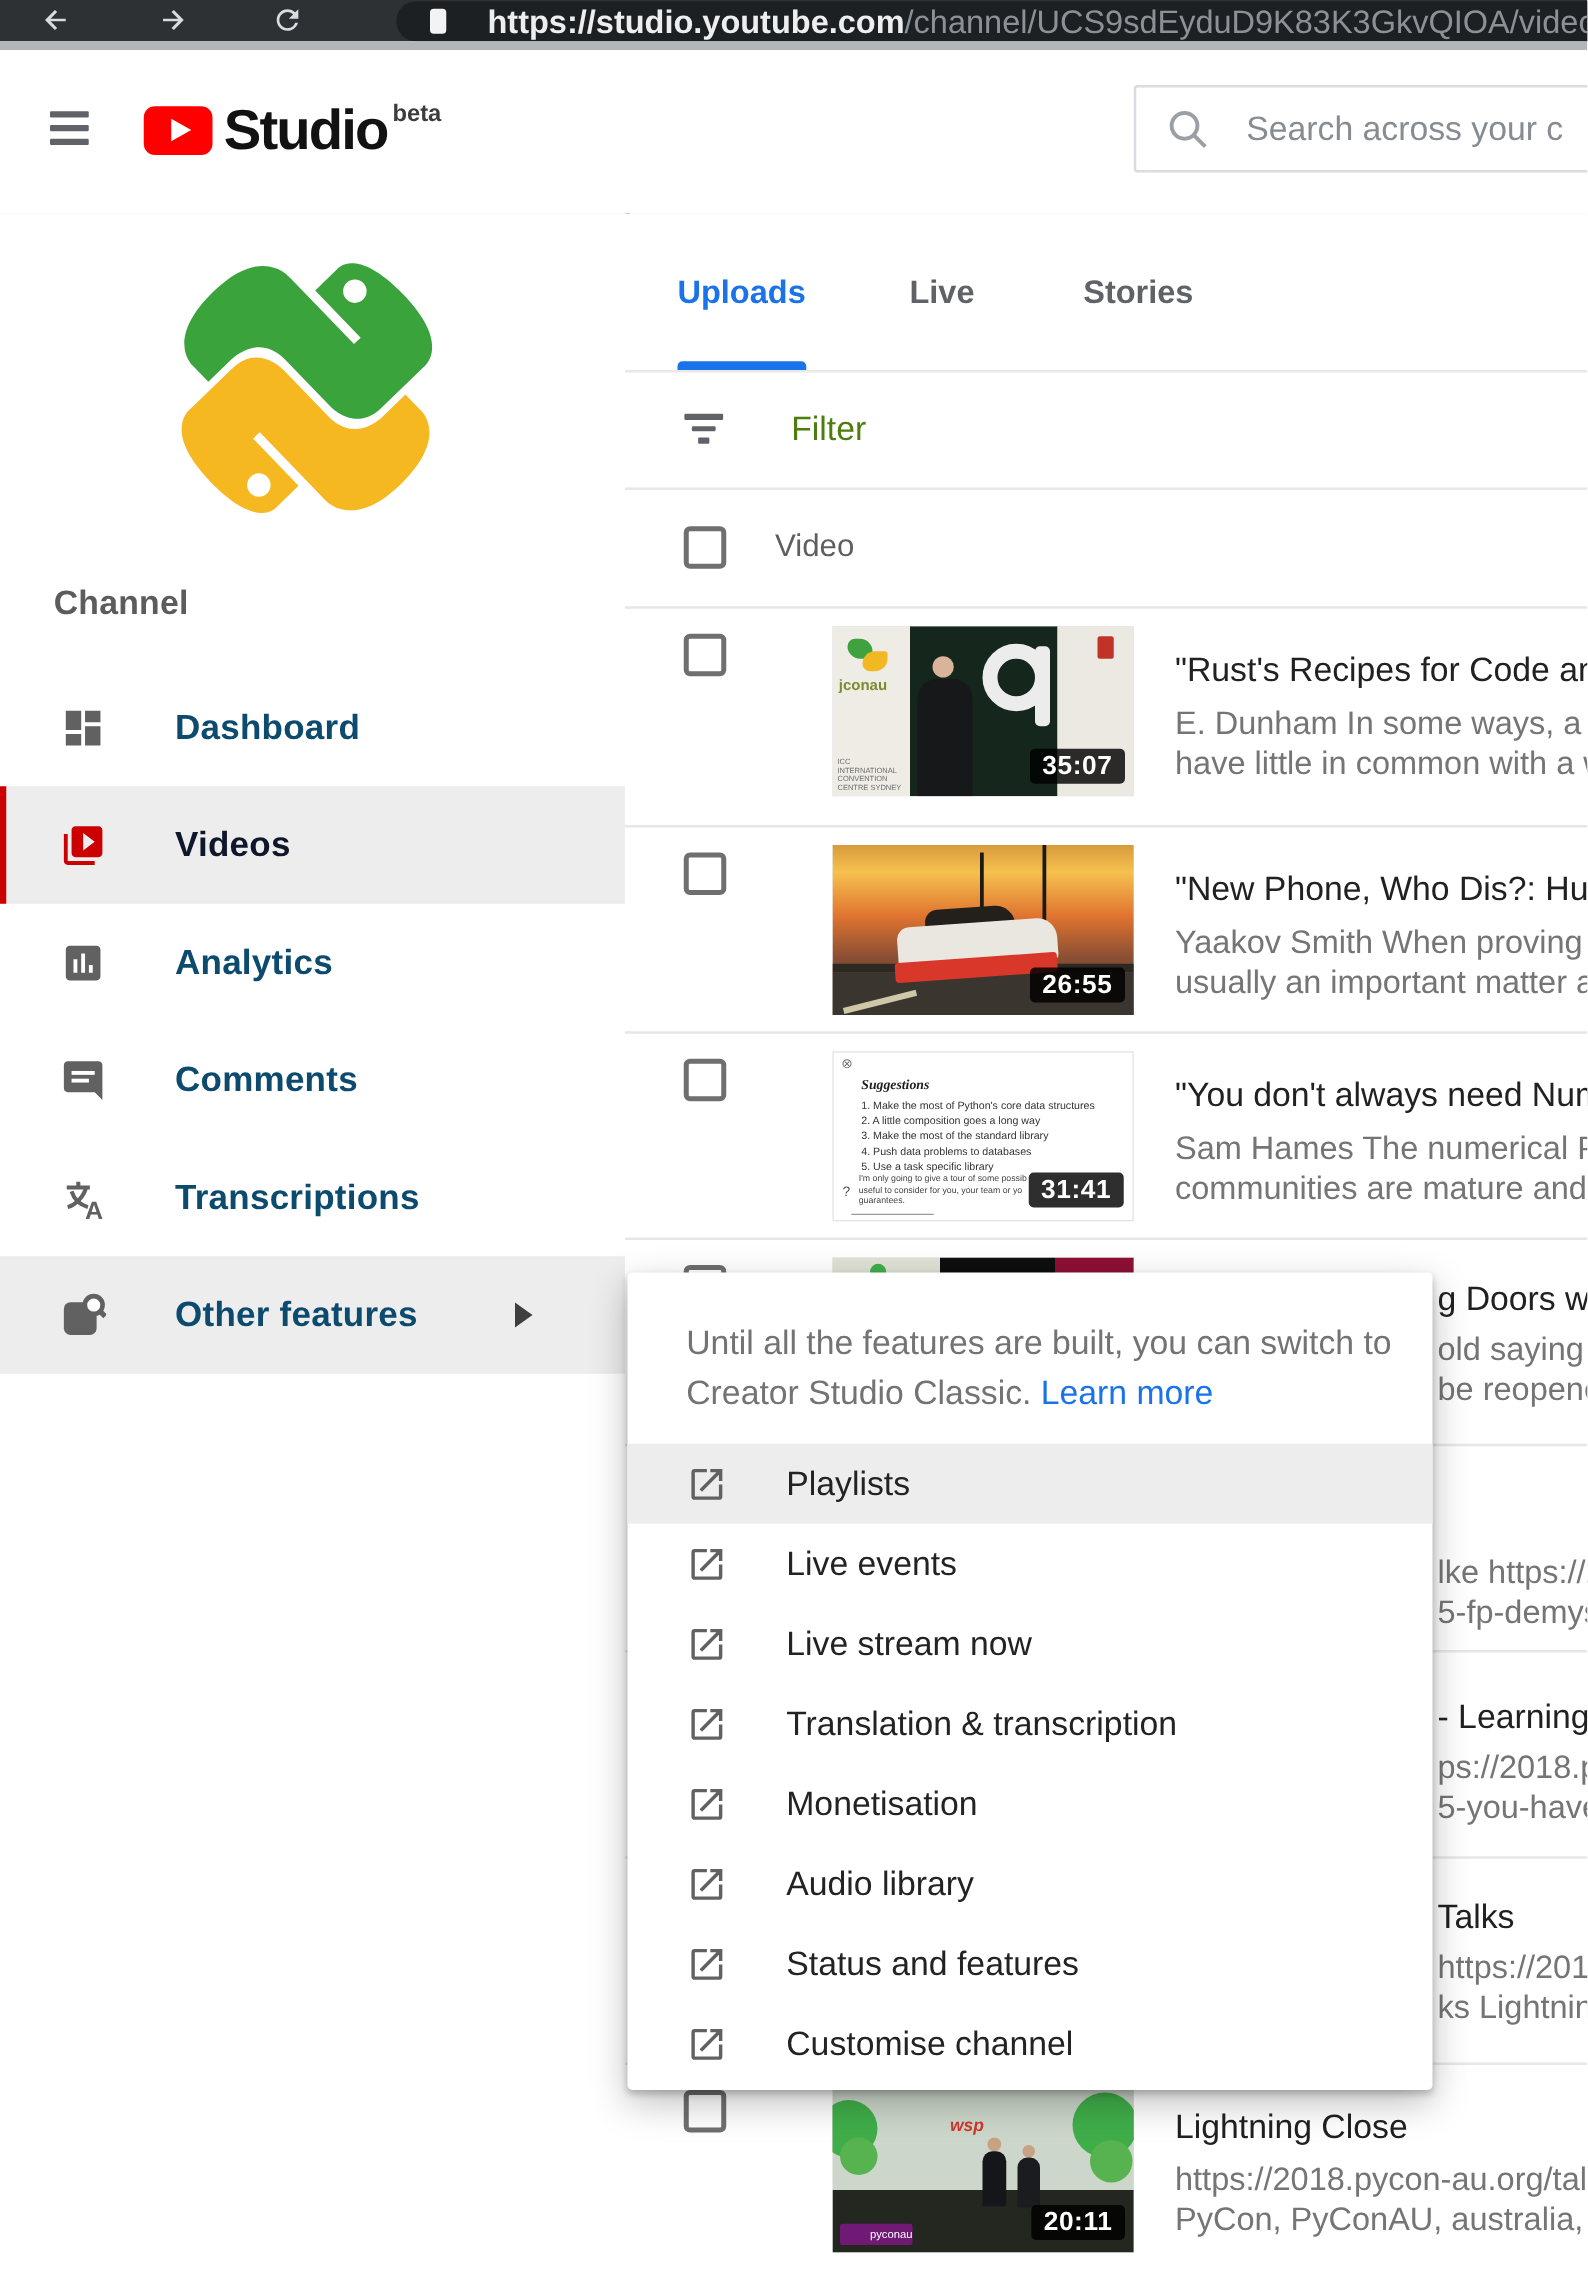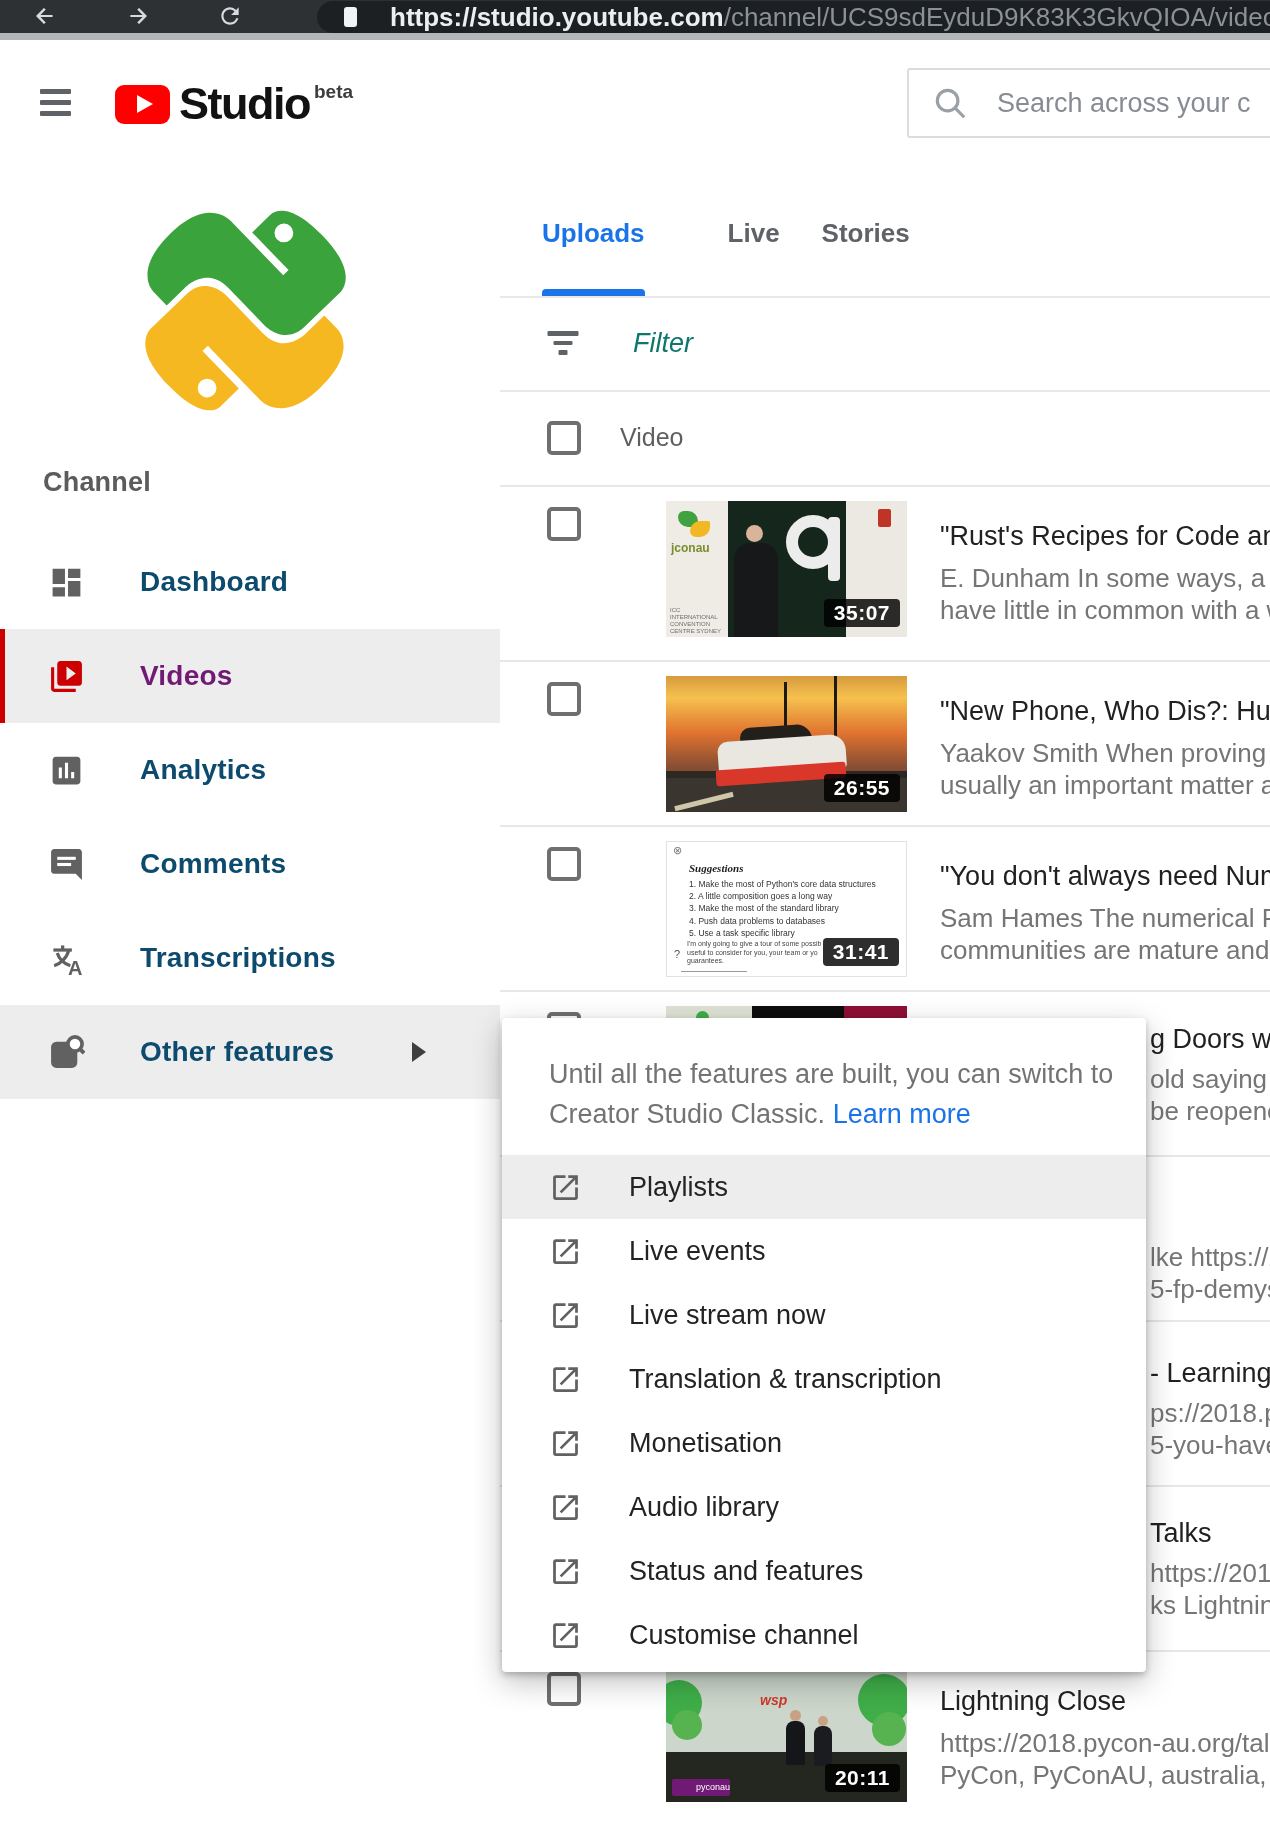--- a/index.html
+++ b/index.html
@@ -33,34 +33,34 @@
   
   .sidebar{position:absolute;left:0;top:171px;width:500px;bottom:0;background:#fff;border-right:4px solid #0f172a;}
   .avatar{position:absolute;left:138px;top:32px;width:215px;height:215px;}
   .section-label{position:absolute;left:43px;top:296px;font-size:27px;font-weight:bold;color:#5c5c5c;letter-spacing:.2px;}
   .nav{position:absolute;left:0;top:364px;width:100%;}
   .nav-item{position:relative;height:94px;display:flex;align-items:center;cursor:pointer;}
   .nav-item .ico{position:absolute;left:48px;width:37px;height:37px;}
   .nav-item .lbl{position:absolute;left:140px;font-size:28px;font-weight:bold;color:#0c4a6e;letter-spacing:.2px;}
   .nav-item.sel{background:#ededed;}
   .nav-item.sel-red{background:#ededed;box-shadow:inset 5px 0 0 #c00;}
-  .nav-item.sel-red .lbl{color:#701a75;}
+  .nav-item.sel-red .lbl{color:#0f172a;}
   .subarrow{position:absolute;left:412px;top:50%;margin-top:-10px;width:0;height:0;
             border-left:14px solid #3f3f3f;border-top:10px solid transparent;border-bottom:10px solid transparent;}
 
   
   .content{position:absolute;left:500px;top:171px;right:0;bottom:0;background:#fff;}
   .tabs{position:absolute;left:0;top:0;right:0;height:125px;border-bottom:2px solid #e8e8e8;display:flex;align-items:center;}
   .tab{position:relative;height:100%;display:flex;align-items:center;font-size:26px;font-weight:bold;color:#5f6368;cursor:pointer;}
   .tab.active{color:#1a73e8;}
   .tab.active .underline{position:absolute;left:0;bottom:0;width:100%;height:7px;background:#1a73e8;border-radius:4px 4px 0 0;}
   .filter-row{position:absolute;left:0;top:125px;right:0;height:94px;border-bottom:2px solid #e8e8e8;display:flex;align-items:center;cursor:pointer;}
   .filter-ico{margin-left:47px;width:31px;height:24px;position:relative;}
   .filter-ico div{position:absolute;left:50%;transform:translateX(-50%);height:4.5px;background:#5f6368;border-radius:1px;}
-  .filter-lbl{margin-left:55px;font-size:27px;color:#0f766e;font-style:italic;}
+  .filter-lbl{margin-left:55px;font-size:27px;color:#4d7c0f;}
   .thead{position:absolute;left:0;top:219px;right:0;height:95px;display:flex;align-items:center;}
   .th-video{position:absolute;left:120px;font-size:25px;color:#5f5f5f;}
 
   .checkbox{width:34px;height:34px;border:4px solid #6f6f6f;border-radius:5px;background:#fff;box-sizing:border-box;cursor:pointer;}
   .thead .checkbox{position:absolute;left:47px;}
 
   .row{position:absolute;left:0;right:0;border-top:2px solid #e7e7e7;}
   .row .checkbox{position:absolute;left:47px;top:20px;}
   .thumb{position:absolute;left:166px;top:14px;width:241px;height:136px;overflow:hidden;background:#ddd;cursor:pointer;}
   .dur{position:absolute;right:7px;bottom:10px;background:rgba(0,0,0,.82);color:#fff;font-size:21px;font-weight:bold;
@@ -252,21 +252,21 @@
   <div class="content">
 
     <div class="tabs">
       <div class="tab active" style="margin-left:42px">
           <span>Uploads</span>
           <div class="underline"></div>
         </div>
       <div class="tab" style="margin-left:83px">
           <span>Live</span>
         </div>
-      <div class="tab" style="margin-left:42px">
+      <div class="tab" style="margin-left:87px">
           <span>Stories</span>
         </div>
     </div>
 
     <div class="filter-row">
       <div class="filter-ico">
         <div style="top:0;width:31px"></div>
           <div style="top:9.5px;width:19px"></div>
           <div style="top:19px;width:9px"></div>
       </div>

